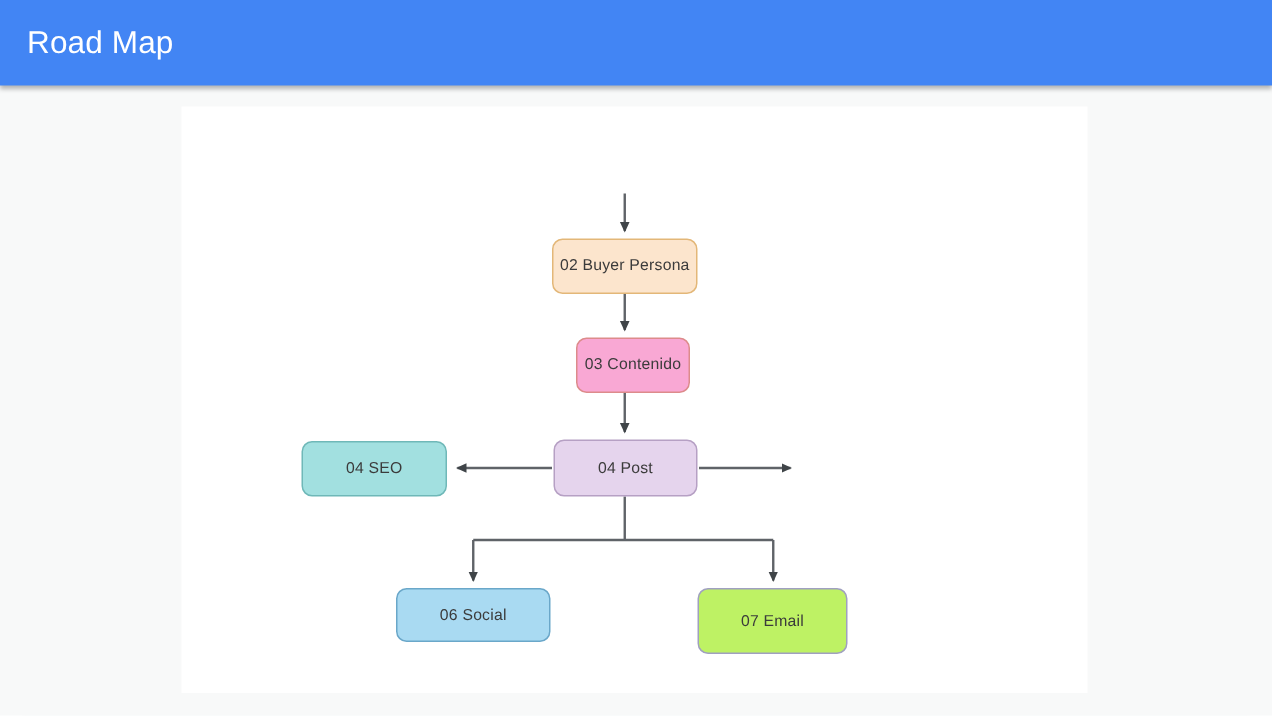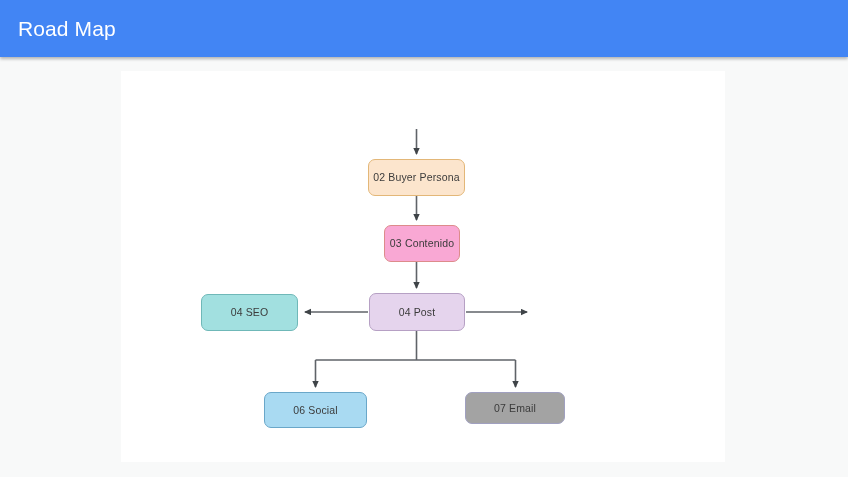--- a/index.html
+++ b/index.html
@@ -150,20 +150,20 @@
 
       <div class="node" style="left: 80px; top: 223px; width: 97px; height: 37px; background: rgb(162, 224, 224); border-color: rgb(111, 184, 184);">
         <span class="node-label">04 SEO</span>
       </div>
 
 
       <div class="node" style="left: 143px; top: 321px; width: 103px; height: 36px; background: rgb(169, 218, 242); border-color: rgb(106, 167, 201);">
         <span class="node-label">06 Social</span>
       </div>
 
-      <div class="node" style="left: 344px; top: 321px; width: 100px; height: 32px; background: #a3a3a3; border-color: rgb(160, 160, 192); align-items: center;">
+      <div class="node" style="left: 344px; top: 321px; width: 100px; height: 44px; background: #bef264; border-color: rgb(160, 160, 192); align-items: center;">
         <span class="node-label">07 Email</span>
       </div>
 
     </div>
   </div>
 
 </div>
 
 </body></html>

